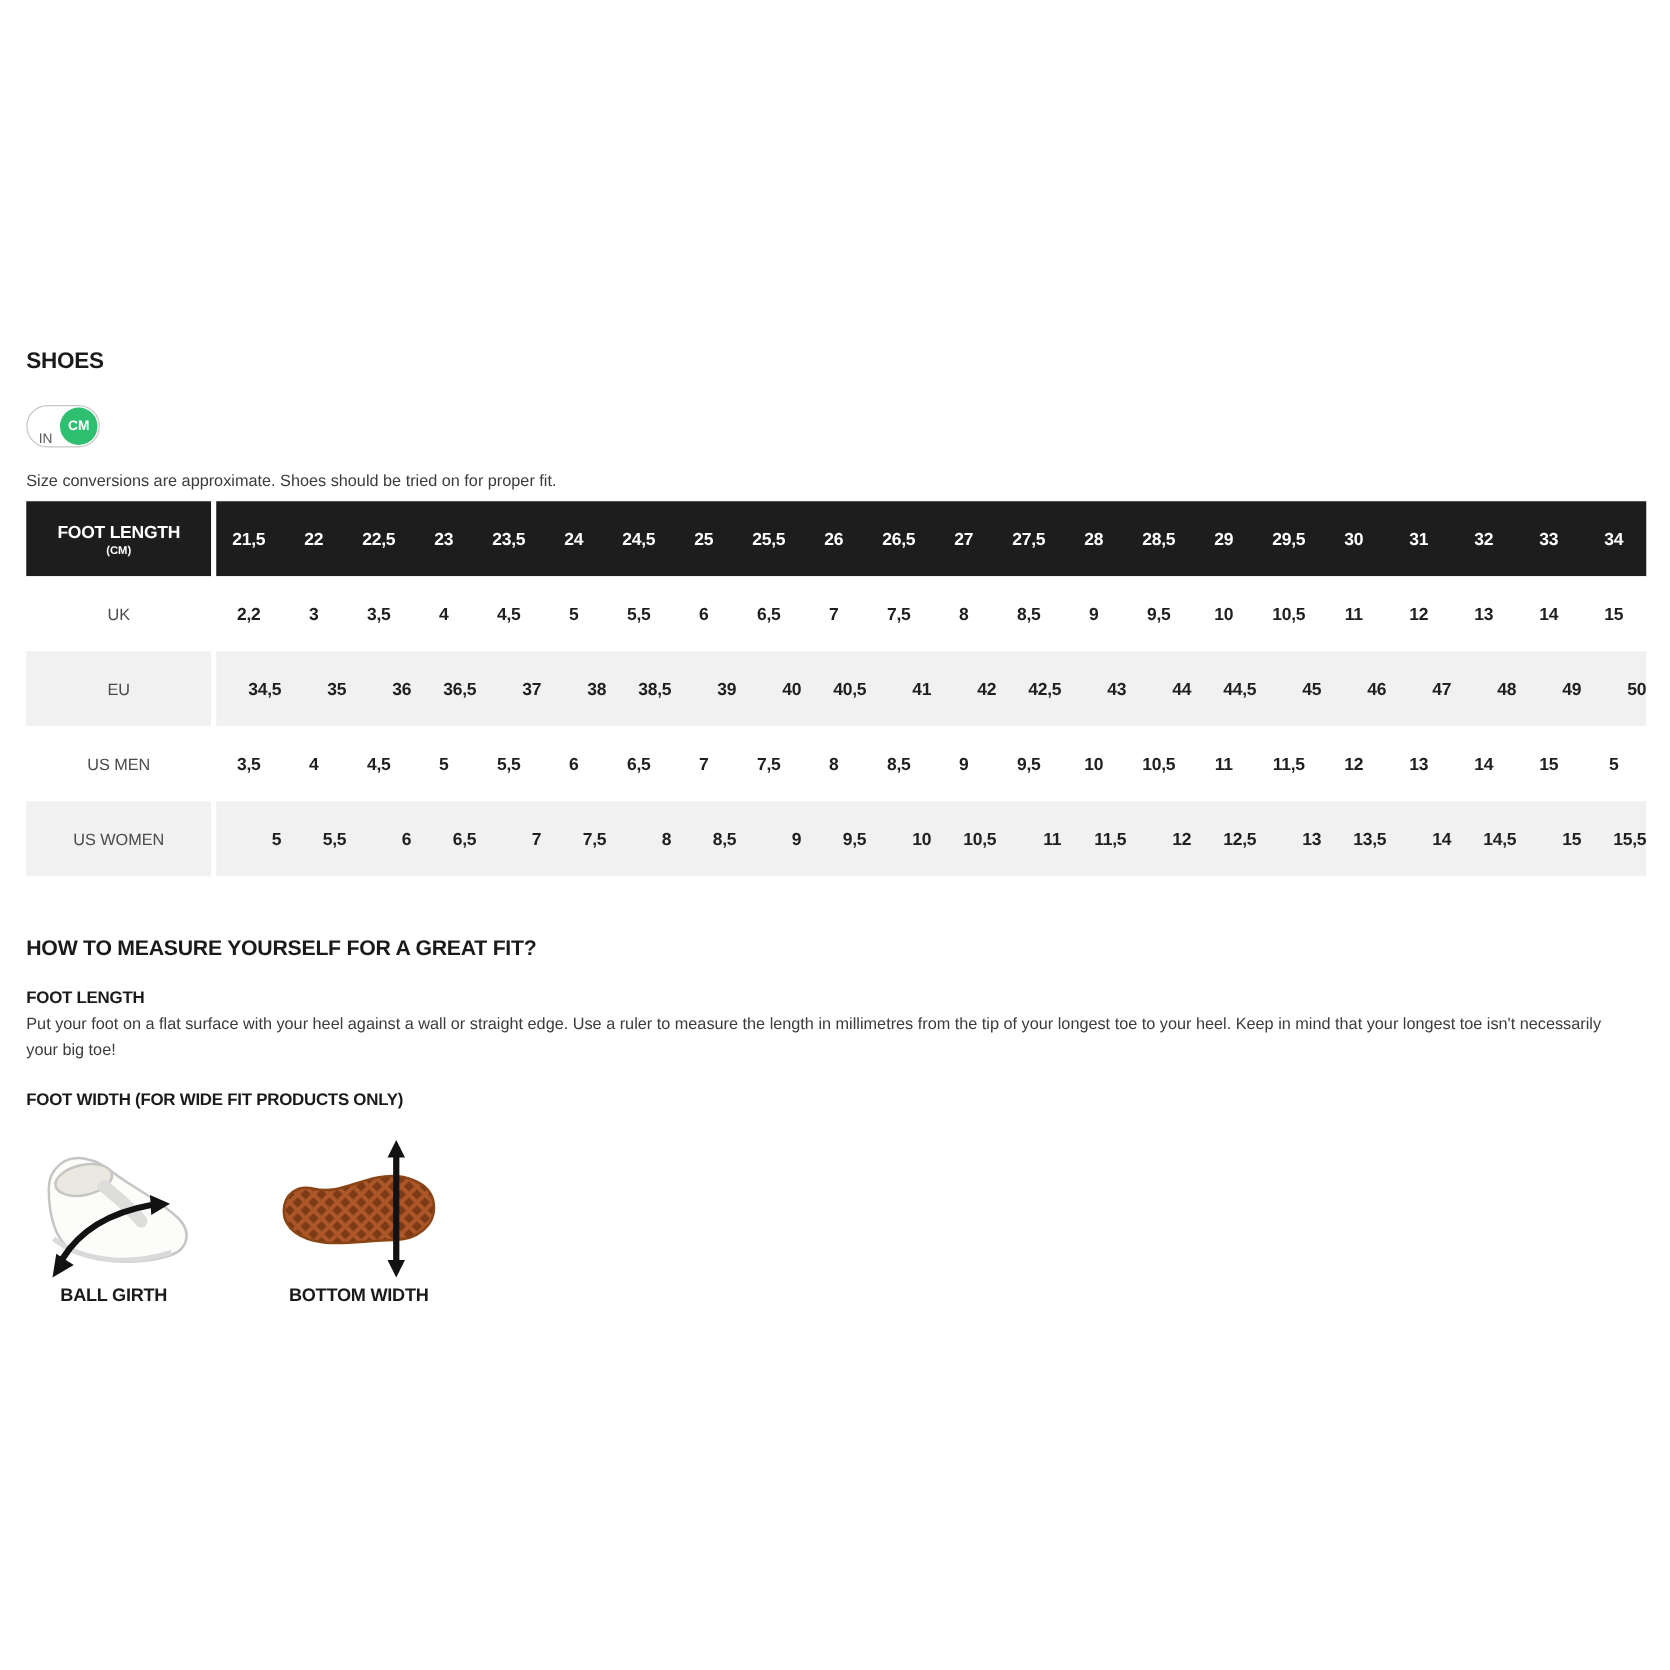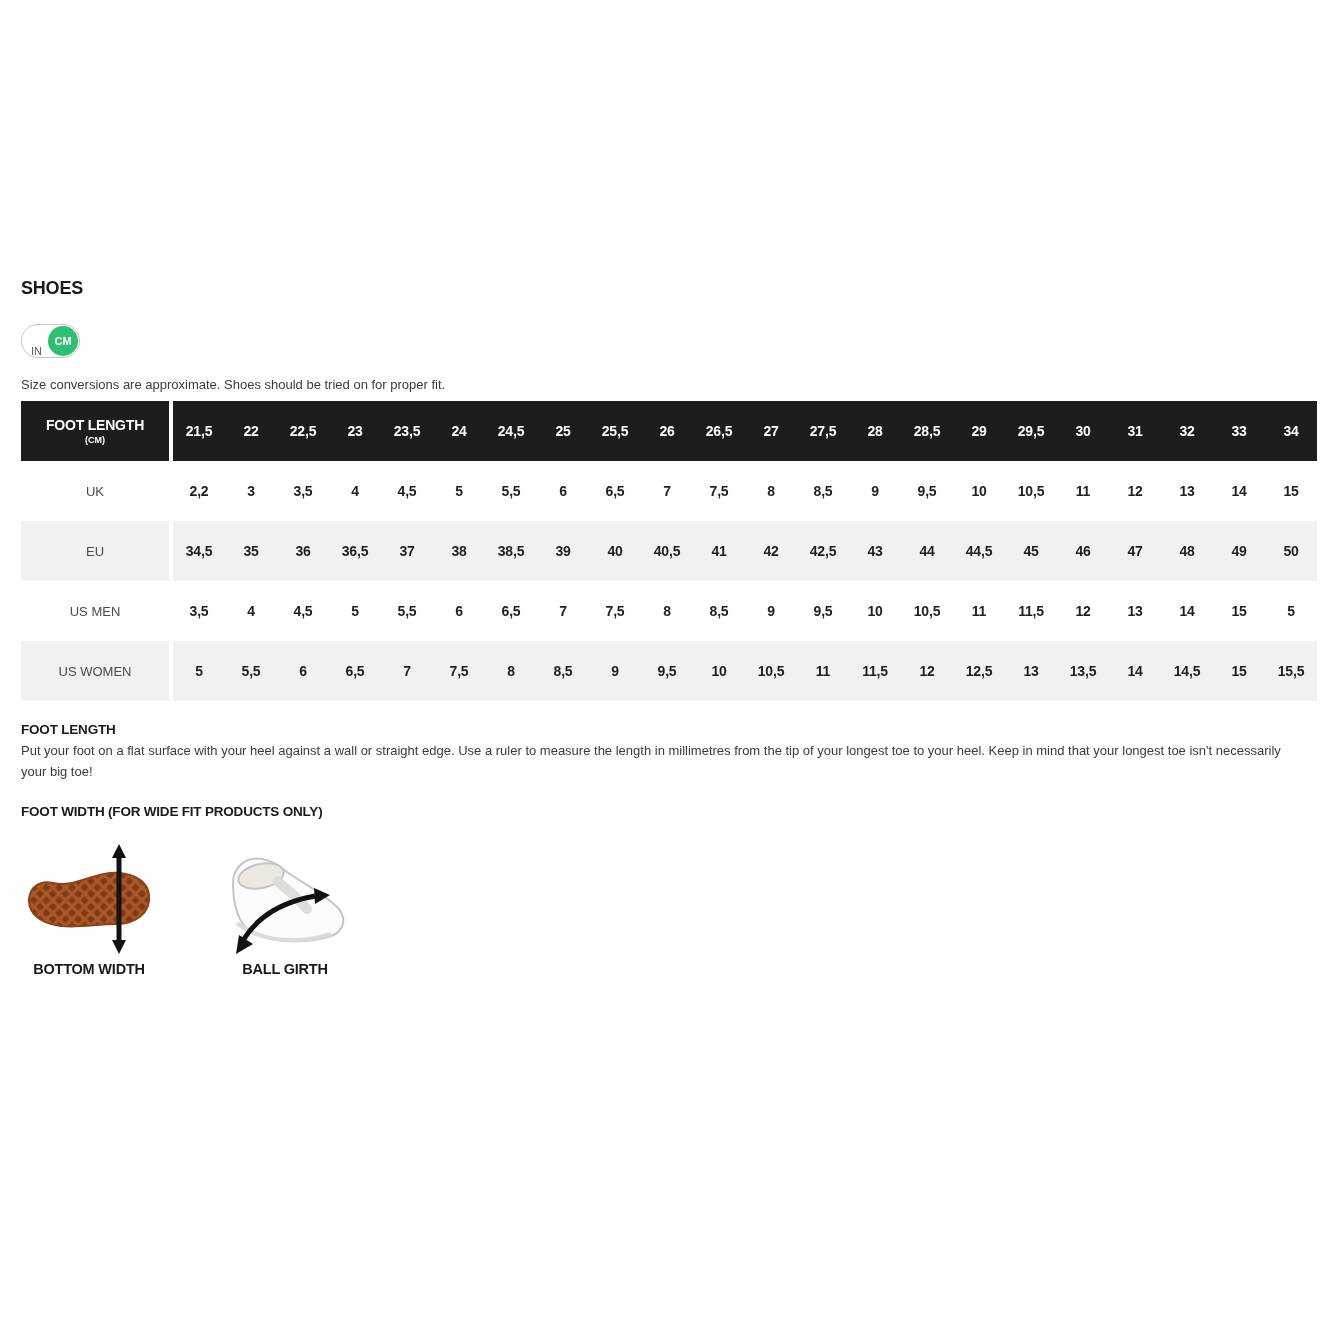--- a/index.html
+++ b/index.html
@@ -42,21 +42,21 @@
     align-items: center; justify-content: center;
   }
   .gapcol { width: 4px; background: #fff; }
   .cells {
     flex: 1; display: grid; grid-template-columns: repeat(22, 1fr);
     align-items: center; text-align: center;
   }
   .cell { font-weight: 700; font-size: 14px; letter-spacing: -0.2px; }
   .thead .lcell, .thead .cells { background: var(--header-bg, #1d1d1d); color: #fff; }
   .plain .lcell, .plain .cells { background: #ffffff; }
-  .stripe .lcell, .stripe .cells { background: var(--stripe, #f1f1f1); }
+  .stripe .lcell, .stripe .cells { background: var(--stripe, #f1f1f1); text-align: right; }
   .lmain { font-size: 14px; font-weight: 700; letter-spacing: -0.2px; }
   .lsub { font-size: 9px; font-weight: 700; margin-top: 2px; }
   .rowlabel { font-size: 13px; font-weight: 400; color: #4a4a4a; }
   .plain .cell, .stripe .cell { color: #1f1f1f; }
 
   
   .guide-heading {
     margin-top: 48px; font-size: 17px; font-weight: 700;
     letter-spacing: -0.2px; color: #1a1a1a;
   }
@@ -230,58 +230,59 @@
           <span class="cell">13</span>
           <span class="cell">13,5</span>
           <span class="cell">14</span>
           <span class="cell">14,5</span>
           <span class="cell">15</span>
           <span class="cell">15,5</span>
         </div>
       </div>
     </div>
 
+  <h2 class="guide-heading">HOW TO MEASURE YOURSELF FOR A GREAT FIT?</h2>
 
   <h3 class="guide-subheading">FOOT LENGTH</h3>
   <p class="guide-body">Put your foot on a flat surface with your heel against a wall or straight edge. Use a ruler to measure the length in millimetres from the tip of your longest toe to your heel. Keep in mind that your longest toe isn't necessarily your big toe!</p>
 
   <h3 class="guide-subheading">FOOT WIDTH (FOR WIDE FIT PRODUCTS ONLY)</h3>
 
   <div class="figures">
+
+    <div class="figure">
+      <svg width="140" height="114" viewBox="0 0 140 114">
+
+        <path d="M18 40 C18 24 31 13 47 16 C59 18 65 24 75 31 C89 41 108 50 122 64 C132 74 130 88 116 93 C92 101 58 100 38 90 C22 82 18 58 18 40 Z" fill="#fcfcfb" stroke="#c5c5c3" stroke-width="2"></path>
+
+        <ellipse cx="46" cy="33" rx="23" ry="12" fill="#eae8e1" stroke="#c5c5c3" stroke-width="2" transform="rotate(-12 46 33)"></ellipse>
+
+        <path d="M62 38 C72 46 84 56 92 66" fill="none" stroke="#dddddb" stroke-width="10" stroke-linecap="round"></path>
+
+        <path d="M22 80 C44 98 82 102 116 91" fill="none" stroke="#dadada" stroke-width="4"></path>
+
+        <path d="M29 96 Q50 62 100 53" fill="none" stroke="#121212" stroke-width="5"></path>
+        <polygon points="99,45 115,52 100,61" fill="#121212"></polygon>
+        <polygon points="24,92 21,111 38,101" fill="#121212"></polygon>
+      </svg>
+      <span class="figure-label">BALL GIRTH</span>
+    </div>
 
     <div class="figure">
       <svg width="136" height="114" viewBox="0 0 136 114">
         <defs>
           <pattern id="waffle" width="9" height="9" patternUnits="userSpaceOnUse" patternTransform="rotate(45)">
             <rect width="9" height="9" fill="#ad5728"></rect>
             <rect x="1.6" y="1.6" width="5.8" height="5.8" fill="#7c3b16"></rect>
           </pattern>
         </defs>
 
         <path d="M8 58 C8 44 19 37 32 40 C50 44 63 35 83 31 C103 27 126 34 128 52 C130 70 114 81 96 81 C76 81 58 85 40 83 C22 81 8 72 8 58 Z" fill="url(#waffle)" stroke="#8a4517" stroke-width="2"></path>
 
         <line x1="98" y1="12" x2="98" y2="100" stroke="#121212" stroke-width="5"></line>
         <polygon points="98,1 91,15 105,15" fill="#121212"></polygon>
         <polygon points="98,111 91,97 105,97" fill="#121212"></polygon>
       </svg>
       <span class="figure-label">BOTTOM WIDTH</span>
     </div>
 
-    <div class="figure">
-      <svg width="140" height="114" viewBox="0 0 140 114">
-
-        <path d="M18 40 C18 24 31 13 47 16 C59 18 65 24 75 31 C89 41 108 50 122 64 C132 74 130 88 116 93 C92 101 58 100 38 90 C22 82 18 58 18 40 Z" fill="#fcfcfb" stroke="#c5c5c3" stroke-width="2"></path>
-
-        <ellipse cx="46" cy="33" rx="23" ry="12" fill="#eae8e1" stroke="#c5c5c3" stroke-width="2" transform="rotate(-12 46 33)"></ellipse>
-
-        <path d="M62 38 C72 46 84 56 92 66" fill="none" stroke="#dddddb" stroke-width="10" stroke-linecap="round"></path>
-
-        <path d="M22 80 C44 98 82 102 116 91" fill="none" stroke="#dadada" stroke-width="4"></path>
-
-        <path d="M29 96 Q50 62 100 53" fill="none" stroke="#121212" stroke-width="5"></path>
-        <polygon points="99,45 115,52 100,61" fill="#121212"></polygon>
-        <polygon points="24,92 21,111 38,101" fill="#121212"></polygon>
-      </svg>
-      <span class="figure-label">BALL GIRTH</span>
-    </div>
-
   </div>
 </div>
 
 </body></html>

